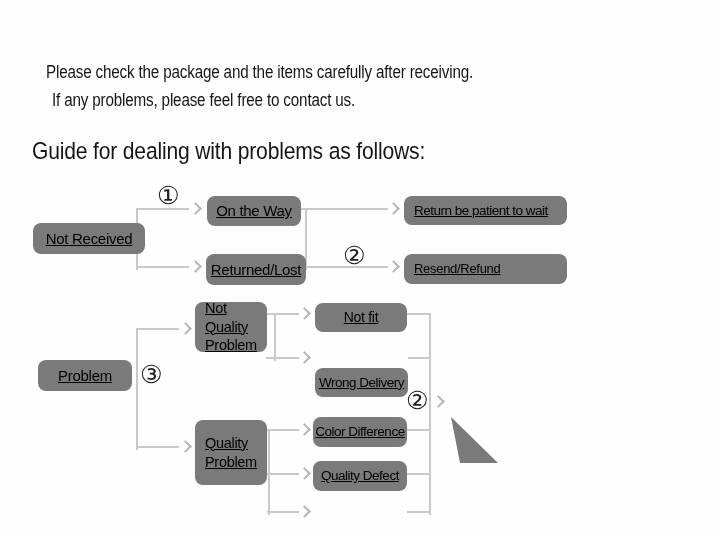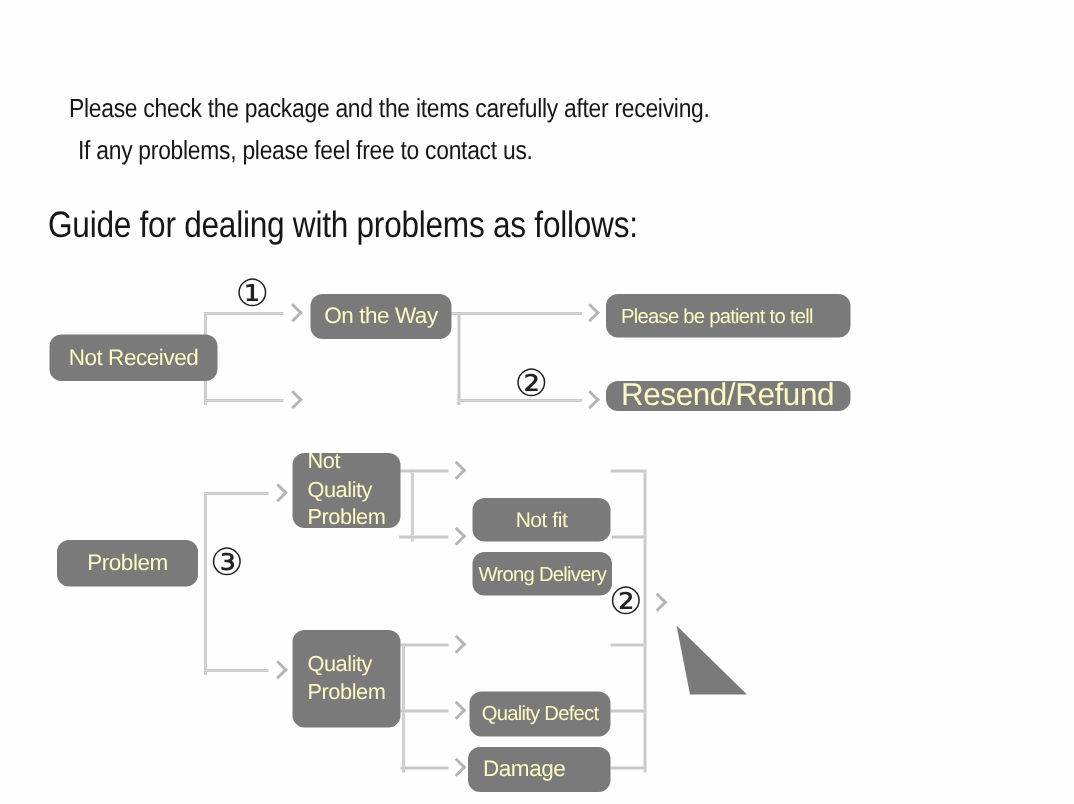--- a/index.html
+++ b/index.html
@@ -24,24 +24,24 @@
   }
   .hp1 { left:46px; top:62px; }
   .hp2 { left:52px; top:90px; }
   .guide {
     position:absolute; left:32px; top:137px;
     font-size:24.5px; color:#161616; letter-spacing:-0.2px;
     transform:scaleX(0.86); transform-origin:left top; white-space:nowrap;
   }
   
   .node {
-    position:absolute; background:#7a7a7a; color:#fef9c3;
+    position:absolute; background:#7a7a7a; color:#000000;
     border-radius:8px; display:flex; align-items:center; justify-content:center;
     font-size:14px; letter-spacing:-0.3px; white-space:pre-line;
-    line-height:1.3; text-align:left;
+    line-height:1.3; text-align:left;text-decoration:underline;
   }
   .node.left { justify-content:flex-start; padding-left:10px; }
   .node.sm { font-size:13.5px; letter-spacing:-0.5px; }
   
   .ln  { position:absolute; height:2px; background:#fff;
          border-top:1px solid #c9c9c9; border-bottom:1px solid #c9c9c9; }
   .lnv { position:absolute; width:2px; background:#fff;
          border-left:1px solid #c9c9c9; border-right:1px solid #c9c9c9; }
   
   .chev {
@@ -112,30 +112,31 @@
   <div class="ln" style="left:407px; top:511px; width:24px;"></div>
   <span class="chev" style="left:434px; top:397px;"></span>
 
   <div class="badge" style="left:157px; top:183px;">①</div>
   <div class="badge" style="left:343px; top:243px;">②</div>
   <div class="badge" style="left:140px; top:362px;">③</div>
   <div class="badge" style="left:406px; top:388px;">②</div>
 
   <div class="node" style="left:33px; top:223px; width:112px; height:31px; font-size:15px;">Not Received</div>
   <div class="node" style="left:207px; top:196px; width:94px; height:30px; font-size:15px;">On the Way</div>
-  <div class="node sm left" style="left:404px; top:196px; width:163px; height:29px;">Please be patient to tell</div>
-  <div class="node left" style="left:404px; top:254px; width:163px; height:20px; font-size:21px;">Resend/Refund</div>
+  <div class="node" style="left:206px; top:254px; width:100px; height:31px; font-size:15px;">Returned/Lost</div>
+  <div class="node sm left" style="left:404px; top:196px; width:163px; height:29px;">Return be patient to wait</div>
+  <div class="node left" style="left:404px; top:254px; width:163px; height:30px; font-size:13px;">Resend/Refund</div>
   <div class="node" style="left:38px; top:360px; width:94px; height:31px; font-size:15px;">Problem</div>
   <div class="node left" style="left:195px; top:302px; width:72px; height:50px; font-size:14.5px;">Not
 Quality
 Problem</div>
-  <div class="node" style="left:315px; top:303px; width:92px; height:29px;margin-top:29px;">Not fit</div>
+  <div class="node" style="left:315px; top:303px; width:92px; height:29px;">Not fit</div>
   <div class="node sm" style="left:315px; top:368px; width:93px; height:29px;">Wrong Delivery</div>
   <div class="node left" style="left:195px; top:420px; width:72px; height:65px; font-size:14.5px;">Quality
 Problem</div>
+  <div class="node sm" style="left:313px; top:417px; width:94px; height:30px;">Color Difference</div>
   <div class="node sm" style="left:313px; top:461px; width:94px; height:30px;">Quality Defect</div>
-  <div class="node left" style="left:312px; top:498px; width:95px; height:30px; font-size:15px;">Damage</div>
 
   <svg class="tail" viewBox="0 0 62 48">
     <polygon points="8,1 55,47 17,47" fill="#7a7a7a"></polygon>
   </svg>
 
 </div>
 
 </body></html>

